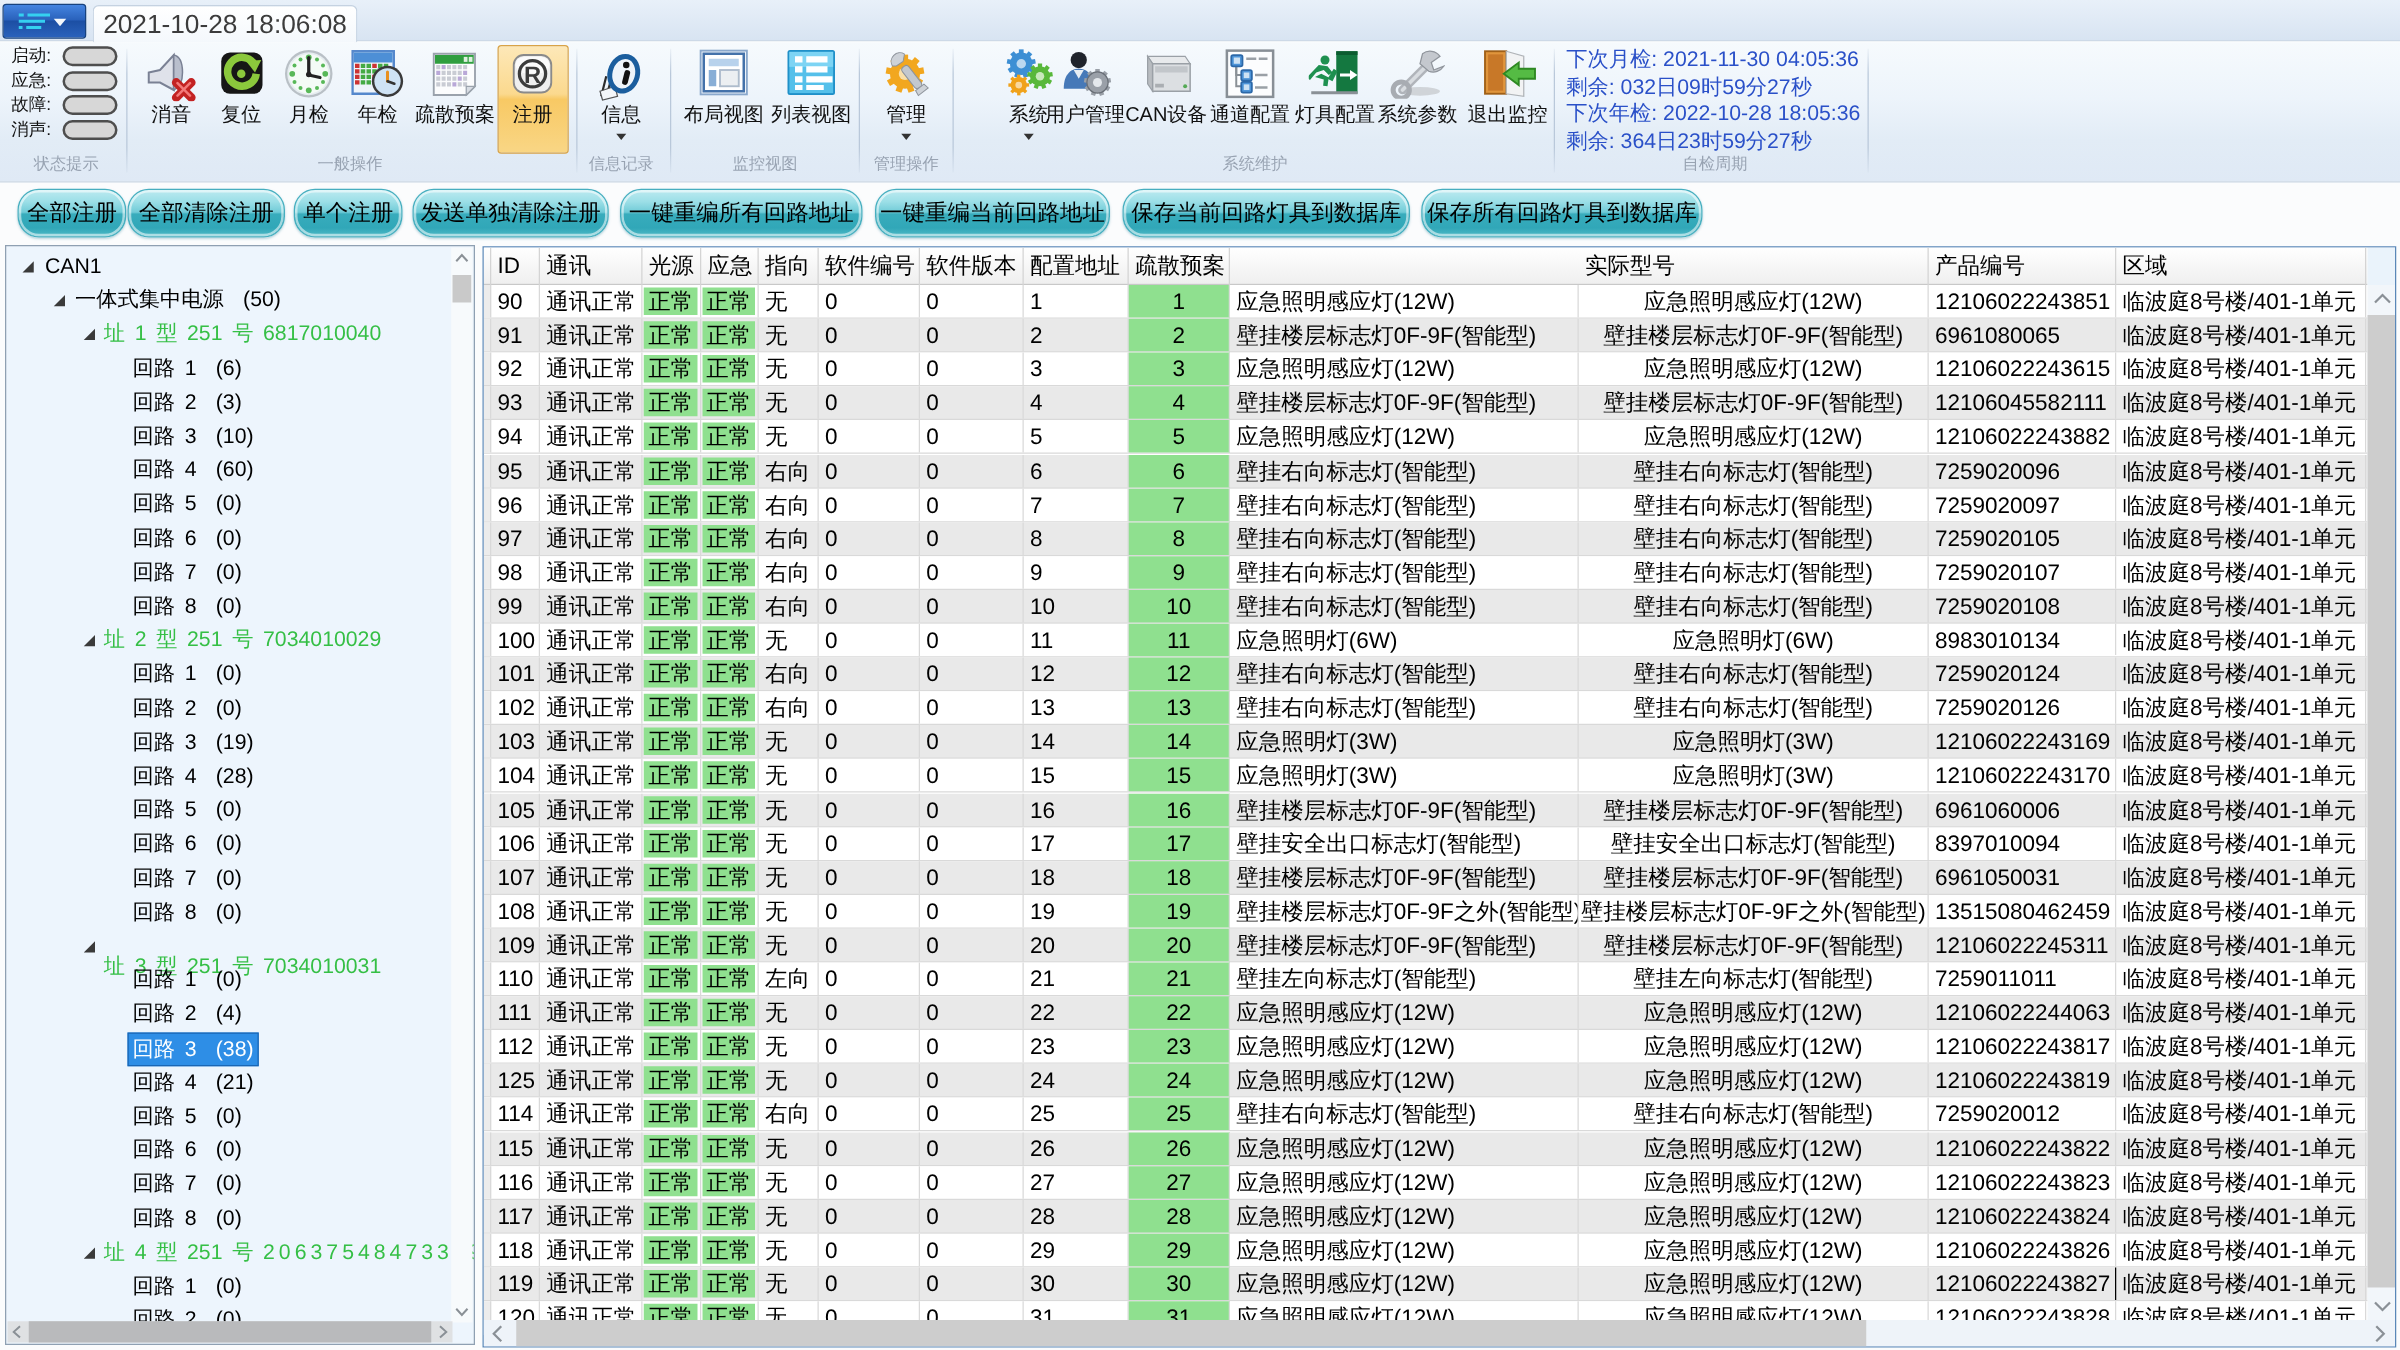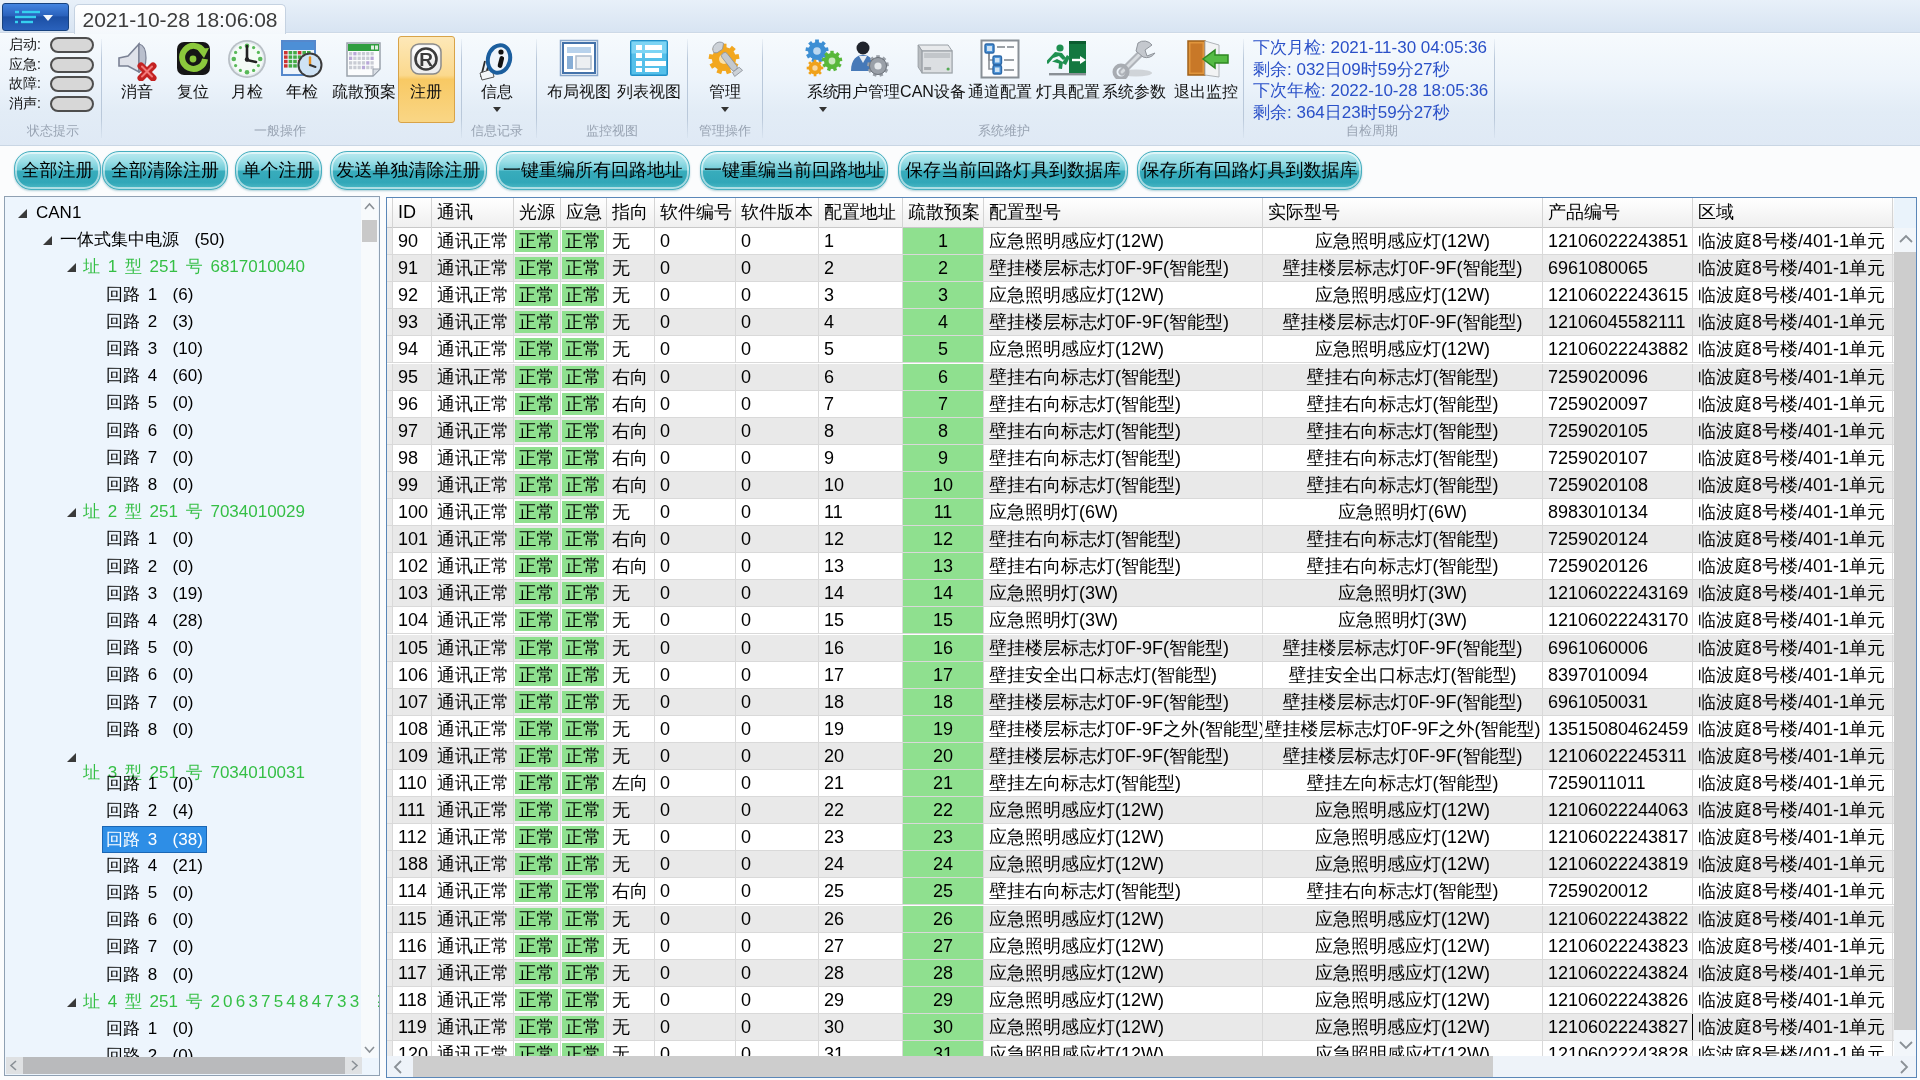--- a/index.html
+++ b/index.html
@@ -460,21 +460,20 @@
 <div style="position:absolute;left:0px;top:0;width:6px;height:30px;border-right:1px solid #d4d4d4;font-size:18px;color:#000;line-height:29px;padding-left:5px;overflow:hidden;white-space:nowrap;"></div>
 <div style="position:absolute;left:6px;top:0;width:39px;height:30px;border-right:1px solid #d4d4d4;font-size:18px;color:#000;line-height:29px;padding-left:5px;overflow:hidden;white-space:nowrap;">ID</div>
 <div style="position:absolute;left:45px;top:0;width:82px;height:30px;border-right:1px solid #d4d4d4;font-size:18px;color:#000;line-height:29px;padding-left:5px;overflow:hidden;white-space:nowrap;">通讯</div>
 <div style="position:absolute;left:127px;top:0;width:47px;height:30px;border-right:1px solid #d4d4d4;font-size:18px;color:#000;line-height:29px;padding-left:5px;overflow:hidden;white-space:nowrap;">光源</div>
 <div style="position:absolute;left:174px;top:0;width:46px;height:30px;border-right:1px solid #d4d4d4;font-size:18px;color:#000;line-height:29px;padding-left:5px;overflow:hidden;white-space:nowrap;">应急</div>
 <div style="position:absolute;left:220px;top:0;width:48px;height:30px;border-right:1px solid #d4d4d4;font-size:18px;color:#000;line-height:29px;padding-left:5px;overflow:hidden;white-space:nowrap;">指向</div>
 <div style="position:absolute;left:268px;top:0;width:81px;height:30px;border-right:1px solid #d4d4d4;font-size:18px;color:#000;line-height:29px;padding-left:5px;overflow:hidden;white-space:nowrap;">软件编号</div>
 <div style="position:absolute;left:349px;top:0;width:83px;height:30px;border-right:1px solid #d4d4d4;font-size:18px;color:#000;line-height:29px;padding-left:5px;overflow:hidden;white-space:nowrap;">软件版本</div>
 <div style="position:absolute;left:432px;top:0;width:84px;height:30px;border-right:1px solid #d4d4d4;font-size:18px;color:#000;line-height:29px;padding-left:5px;overflow:hidden;white-space:nowrap;">配置地址</div>
 <div style="position:absolute;left:516px;top:0;width:81px;height:30px;border-right:1px solid #d4d4d4;font-size:18px;color:#000;line-height:29px;padding-left:5px;overflow:hidden;white-space:nowrap;">疏散预案</div>
-<div style="position:absolute;left:597px;top:0;width:279px;height:30px;border-right:1px solid #d4d4d4;font-size:18px;color:#000;line-height:29px;padding-left:5px;overflow:hidden;white-space:nowrap;">配置型号</div>
 <div style="position:absolute;left:876px;top:0;width:280px;height:30px;border-right:1px solid #d4d4d4;font-size:18px;color:#000;line-height:29px;padding-left:5px;overflow:hidden;white-space:nowrap;">实际型号</div>
 <div style="position:absolute;left:1156px;top:0;width:150px;height:30px;border-right:1px solid #d4d4d4;font-size:18px;color:#000;line-height:29px;padding-left:5px;overflow:hidden;white-space:nowrap;">产品编号</div>
 <div style="position:absolute;left:1306px;top:0;width:200px;height:30px;border-right:1px solid #d4d4d4;font-size:18px;color:#000;line-height:29px;padding-left:5px;overflow:hidden;white-space:nowrap;">区域</div>
 </div>
 <div style="position:absolute;left:1507px;top:0;width:24px;height:30px;background:#eaf3fb;"></div>
 <div style="position:absolute;left:0;top:30.0px;width:1507px;height:27.1px;background:#ffffff;border-bottom:1px solid #d9d9d9;">
 <div style="position:absolute;left:0px;top:0;width:6px;height:26.1px;border-right:1px solid #d9d9d9;font-size:18px;line-height:27.1px;overflow:hidden;white-space:nowrap;background:#ececec;"></div>
 <div style="position:absolute;left:6px;top:0;width:39px;height:26.1px;border-right:1px solid #d9d9d9;font-size:18px;line-height:27.1px;overflow:hidden;white-space:nowrap;padding-left:5px;">90</div>
 <div style="position:absolute;left:45px;top:0;width:82px;height:26.1px;border-right:1px solid #d9d9d9;font-size:18px;line-height:27.1px;overflow:hidden;white-space:nowrap;padding-left:5px;">通讯正常</div>
 <div style="position:absolute;left:127px;top:0;width:47px;height:26.1px;border-right:1px solid #d9d9d9;font-size:18px;line-height:27.1px;overflow:hidden;white-space:nowrap;">
@@ -928,21 +927,21 @@
 <div style="position:absolute;left:349px;top:0;width:83px;height:26.1px;border-right:1px solid #d9d9d9;font-size:18px;line-height:27.1px;overflow:hidden;white-space:nowrap;padding-left:5px;">0</div>
 <div style="position:absolute;left:432px;top:0;width:84px;height:26.1px;border-right:1px solid #d9d9d9;font-size:18px;line-height:27.1px;overflow:hidden;white-space:nowrap;padding-left:5px;">23</div>
 <div style="position:absolute;left:516px;top:0;width:81px;height:26.1px;border-right:1px solid #d9d9d9;font-size:18px;line-height:27.1px;overflow:hidden;white-space:nowrap;text-align:center;background:#8fe08f;">23</div>
 <div style="position:absolute;left:597px;top:0;width:279px;height:26.1px;border-right:1px solid #d9d9d9;font-size:18px;line-height:27.1px;overflow:hidden;white-space:nowrap;padding-left:5px;">应急照明感应灯(12W)</div>
 <div style="position:absolute;left:876px;top:0;width:280px;height:26.1px;border-right:1px solid #d9d9d9;font-size:18px;line-height:27.1px;overflow:hidden;white-space:nowrap;text-align:center;">应急照明感应灯(12W)</div>
 <div style="position:absolute;left:1156px;top:0;width:150px;height:26.1px;border-right:1px solid #d9d9d9;font-size:18px;line-height:27.1px;overflow:hidden;white-space:nowrap;padding-left:5px;">12106022243817</div>
 <div style="position:absolute;left:1306px;top:0;width:200px;height:26.1px;border-right:1px solid #d9d9d9;font-size:18px;line-height:27.1px;overflow:hidden;white-space:nowrap;padding-left:5px;">临波庭8号楼/401-1单元</div>
 </div>
 <div style="position:absolute;left:0;top:653.3px;width:1507px;height:27.1px;background:#e9e9e9;border-bottom:1px solid #d9d9d9;">
 <div style="position:absolute;left:0px;top:0;width:6px;height:26.1px;border-right:1px solid #d9d9d9;font-size:18px;line-height:27.1px;overflow:hidden;white-space:nowrap;background:#ececec;"></div>
-<div style="position:absolute;left:6px;top:0;width:39px;height:26.1px;border-right:1px solid #d9d9d9;font-size:18px;line-height:27.1px;overflow:hidden;white-space:nowrap;padding-left:5px;">188</div>
+<div style="position:absolute;left:6px;top:0;width:39px;height:26.1px;border-right:1px solid #d9d9d9;font-size:18px;line-height:27.1px;overflow:hidden;white-space:nowrap;padding-left:5px;">125</div>
 <div style="position:absolute;left:45px;top:0;width:82px;height:26.1px;border-right:1px solid #d9d9d9;font-size:18px;line-height:27.1px;overflow:hidden;white-space:nowrap;padding-left:5px;">通讯正常</div>
 <div style="position:absolute;left:127px;top:0;width:47px;height:26.1px;border-right:1px solid #d9d9d9;font-size:18px;line-height:27.1px;overflow:hidden;white-space:nowrap;">
         <div style="position:absolute;left:1px;top:2px;right:2px;bottom:2px;background:#8fe08f;text-align:center;line-height:23.1px;">正常</div>
       </div>
 <div style="position:absolute;left:174px;top:0;width:46px;height:26.1px;border-right:1px solid #d9d9d9;font-size:18px;line-height:27.1px;overflow:hidden;white-space:nowrap;">
         <div style="position:absolute;left:1px;top:2px;right:2px;bottom:2px;background:#8fe08f;text-align:center;line-height:23.1px;">正常</div>
       </div>
 <div style="position:absolute;left:220px;top:0;width:48px;height:26.1px;border-right:1px solid #d9d9d9;font-size:18px;line-height:27.1px;overflow:hidden;white-space:nowrap;padding-left:5px;">无</div>
 <div style="position:absolute;left:268px;top:0;width:81px;height:26.1px;border-right:1px solid #d9d9d9;font-size:18px;line-height:27.1px;overflow:hidden;white-space:nowrap;padding-left:5px;">0</div>
 <div style="position:absolute;left:349px;top:0;width:83px;height:26.1px;border-right:1px solid #d9d9d9;font-size:18px;line-height:27.1px;overflow:hidden;white-space:nowrap;padding-left:5px;">0</div>

